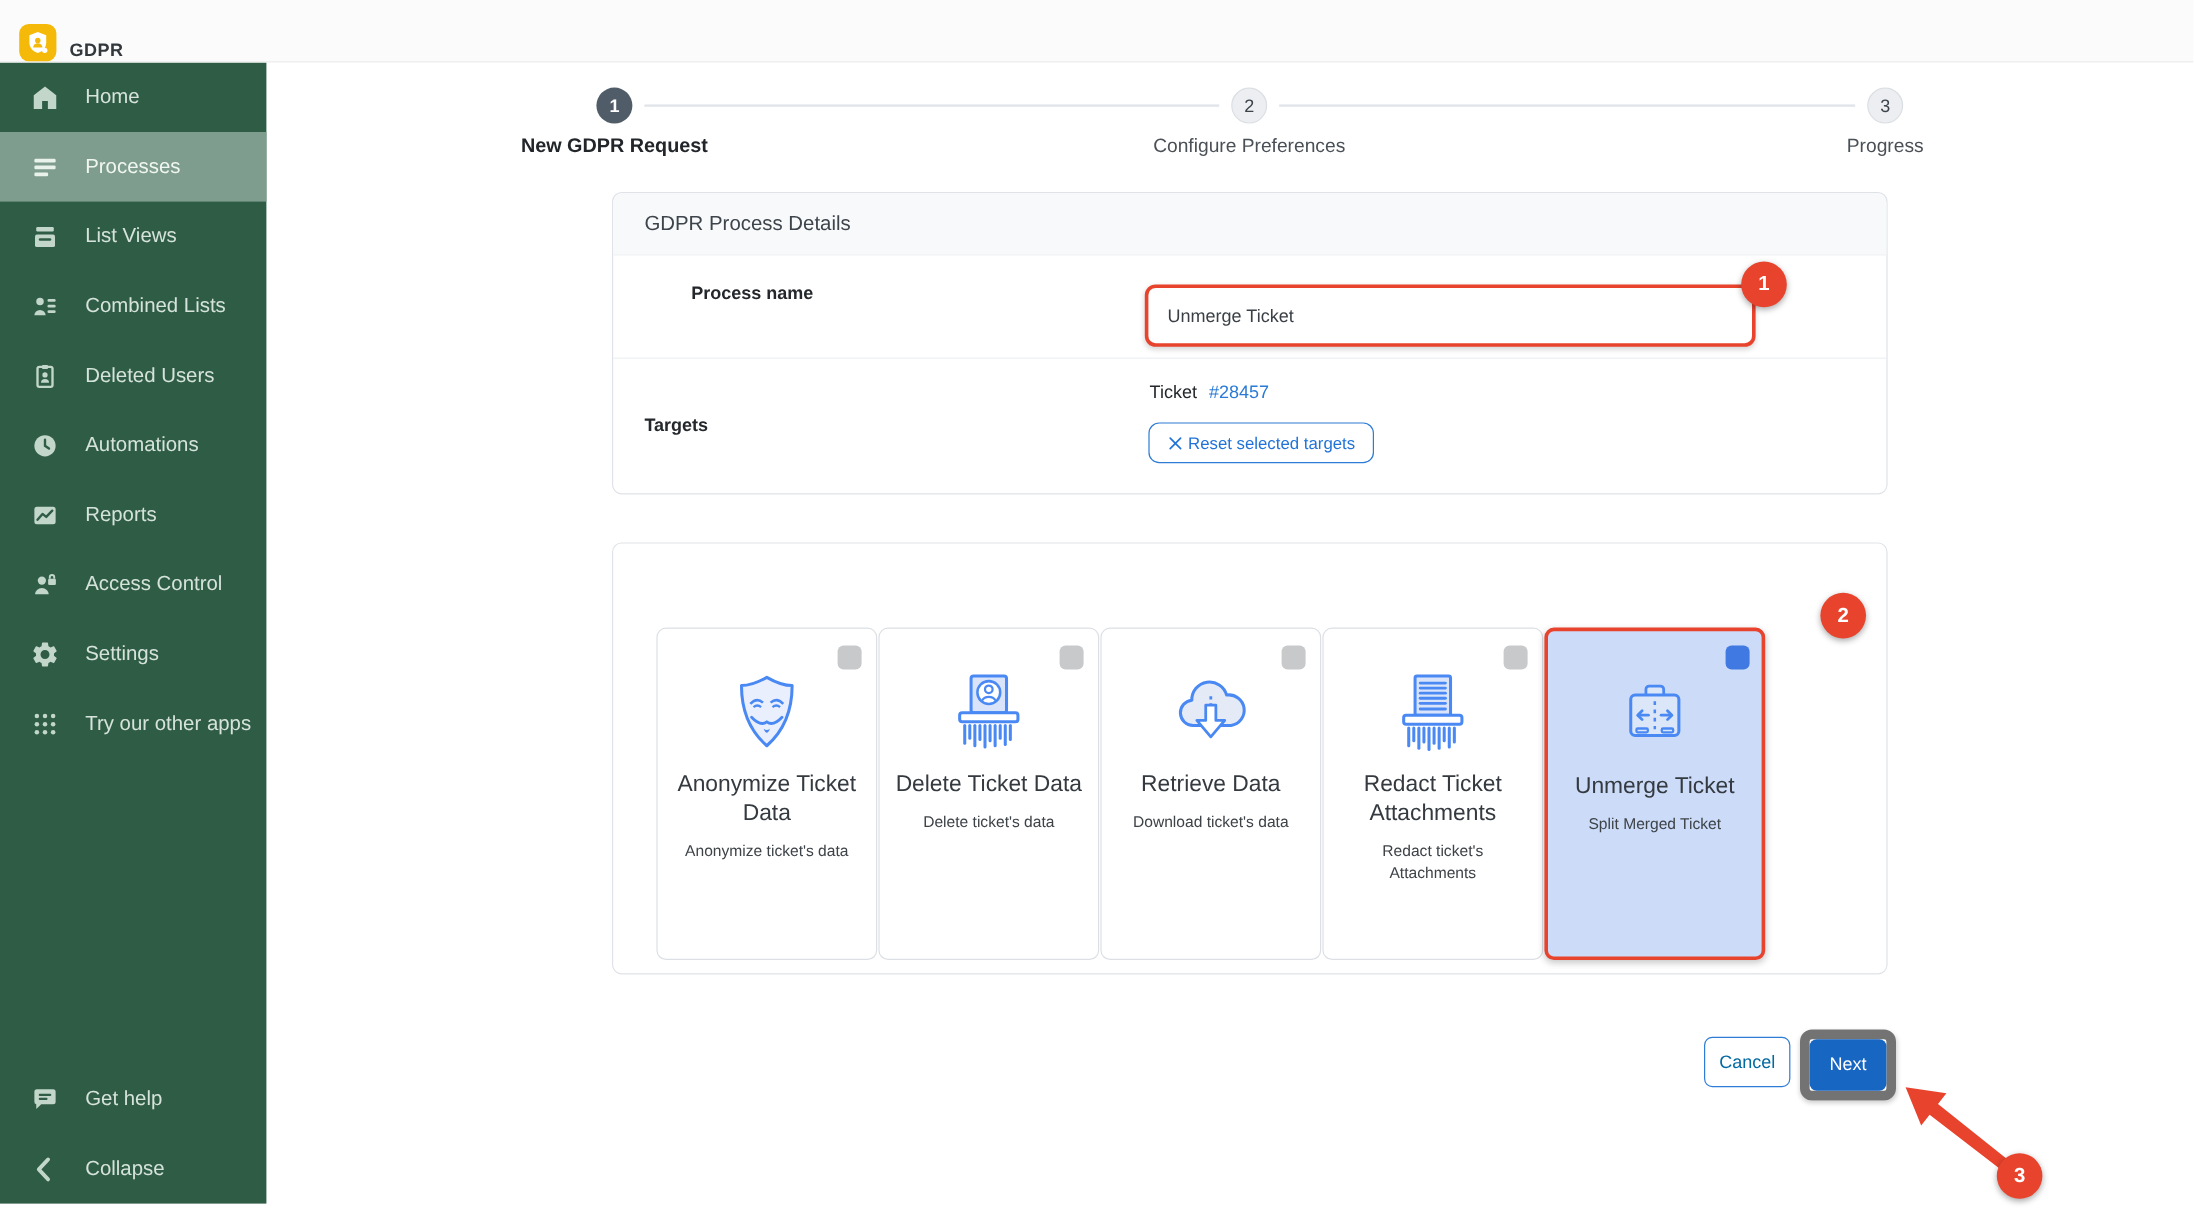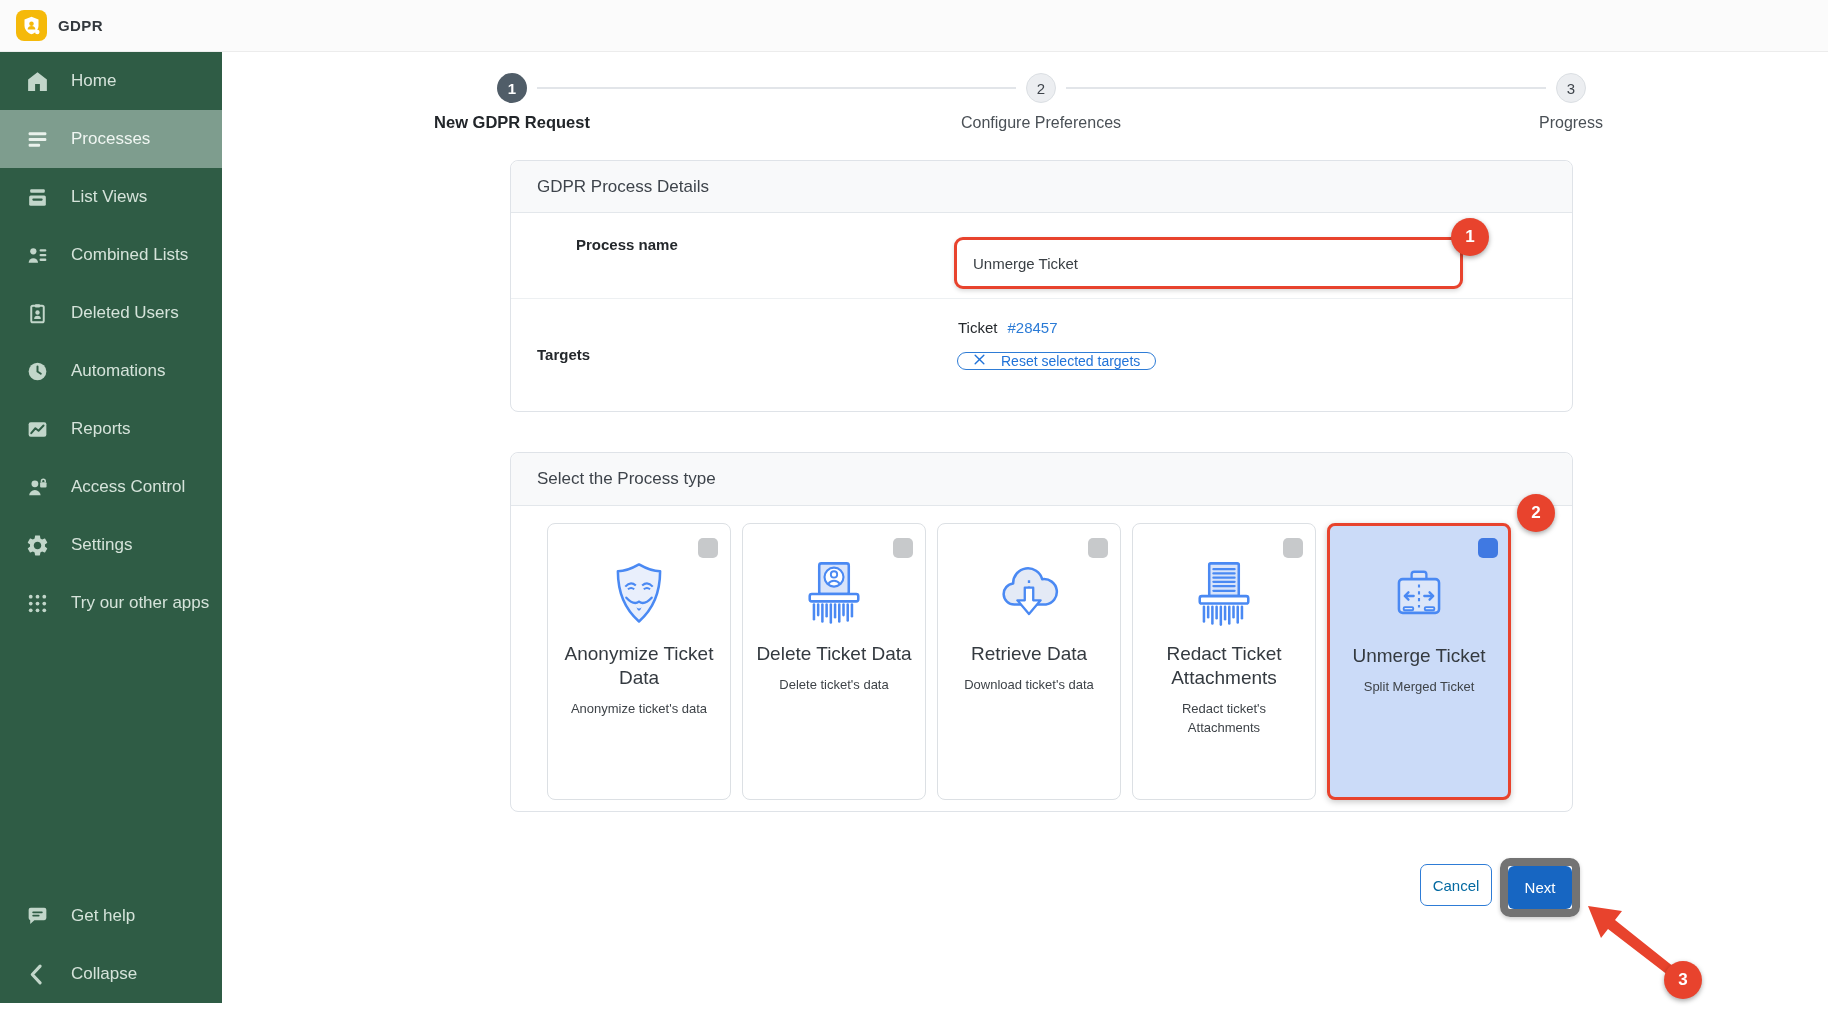--- a/index.html
+++ b/index.html
@@ -1,20 +1,20 @@
 <!DOCTYPE html>
 <html><head>
 <meta charset="utf-8">
 <style>
   html,body{margin:0;padding:0;background:#fff;font-family:"Liberation Sans",sans-serif;}
   .frame{position:relative;width:1828px;height:1015px;background:#fff;overflow:hidden;}
 
   
   .topbar{position:absolute;left:0;top:0;width:1828px;height:52px;background:#fbfbfb;
-    border-bottom:1px solid #ececec;display:flex;align-items:center;padding-left:16px;box-sizing:border-box;z-index:3;}
+    border-bottom:1px solid #ececec;display:flex;align-items:flex-end;padding-left:16px;box-sizing:border-box;z-index:3;}
   .logo{width:31px;height:31px;border-radius:8px;background:#F5B90A;display:flex;align-items:center;justify-content:center;flex:0 0 auto;}
   .app-title{margin-left:11px;font-size:15px;font-weight:700;color:#33383d;letter-spacing:.4px;}
 
   
   .sidebar{position:absolute;left:0;top:52px;width:222px;height:951px;background:#2F5C45;
     display:flex;flex-direction:column;z-index:2;}
   .nav-item{height:58px;display:flex;align-items:center;padding-left:25px;gap:21px;
     color:#D5E3DA;font-size:17px;cursor:pointer;flex:0 0 auto;}
   .nav-item svg{width:25px;height:25px;flex:0 0 auto;color:#C2D6CA;}
   .nav-item.selected{background:#7E9D8E;color:#F0F6F2;}
@@ -37,26 +37,26 @@
 
   #detailsCard{left:510px;top:160px;width:1063px;height:252px;}
   .row-divider{position:absolute;left:0;top:137px;width:100%;height:1px;background:#EDF0F2;}
   .field-label{position:absolute;left:26px;font-weight:700;font-size:15px;color:#24282C;}
   .input-hl{position:absolute;left:443px;top:76px;width:503px;height:46px;border:3px solid #E8432D;
     border-radius:9px;background:#fff;box-shadow:0 2px 4px rgba(0,0,0,.15);display:flex;align-items:center;}
   .pn-input{border:none;outline:none;width:100%;margin:0 14px;font-size:15px;color:#3A4045;
     font-family:"Liberation Sans",sans-serif;background:transparent;}
   .ticket-line{position:absolute;left:447px;top:158px;font-size:15px;color:#24282C;}
   .ticket-link{color:#2B7BD6;margin-left:10px;text-decoration:none;cursor:pointer;}
-  .reset-btn{position:absolute;left:446px;top:191px;height:18px;padding:0 15px;background:#fff;
+  .reset-btn{position:absolute;left:446px;top:191px;height:34px;padding:0 15px;background:#fff;
     border:1.5px solid #2E7CD6;border-radius:9px;color:#2173D8;font-size:14px;display:flex;
-    align-items:flex-start;gap:15px;cursor:pointer;font-family:"Liberation Sans",sans-serif;}
+    align-items:center;gap:4px;cursor:pointer;font-family:"Liberation Sans",sans-serif;}
 
   #typeCard{left:510px;top:452px;width:1063px;height:360px;}
-  .options{position:absolute;left:36px;top:70px;display:flex;gap:11px;}
+  .options{position:absolute;left:36px;top:70px;display:flex;gap:1px;}
   .option{position:relative;width:184px;height:277px;background:#fff;border:1px solid #DCE0E4;
     border-radius:8px;box-sizing:border-box;display:flex;flex-direction:column;align-items:center;cursor:pointer;}
   .option .check{position:absolute;top:14px;right:12px;width:20px;height:20px;border-radius:5px;background:#C7C9CB;}
   .option.selected{background:#CBDBF8;border:3px solid #E8432D;box-shadow:0 2px 6px rgba(0,0,0,.22);}
   .option.selected .check{background:#4079E2;top:12px;right:10px;}
   .opt-icon{margin-top:28px;height:84px;display:flex;align-items:center;justify-content:center;}
   .opt-title{margin-top:6px;font-size:19px;color:#343A40;text-align:center;line-height:1.25;padding:0 8px;}
   .opt-sub{margin-top:9px;font-size:13px;color:#3E4348;text-align:center;line-height:1.5;padding:0 12px;}
 
   
@@ -244,23 +244,20 @@
     </div>
     <button class="reset-btn">
       <svg viewBox="0 0 24 24" width="13" height="13">
           <path d="M4 4 L20 20 M20 4 L4 20" stroke="#2173D8" stroke-width="2.6" stroke-linecap="round"></path>
         </svg>
       <span>Reset selected targets</span>
     </button>
   </div>
 
   <div class="card" id="typeCard">
-    <div class="card-header" style="height:52px;">
-      <span>Select the Process type</span>
-    </div>
     <div class="options">
 
       <div class="option">
         <div class="check"></div>
         <div class="opt-icon">
           <svg viewBox="0 0 72 72" width="76" height="76">
             <path d="M36 8 C43 12 51 14.5 56 14.5 C56 33 51 49 36 62 C21 49 16 33 16 14.5 C21 14.5 29 12 36 8 Z" fill="#E9EFFC" stroke="#4A89F3" stroke-width="2.4" stroke-linejoin="round"></path>
             <path d="M23 29 Q28 23.5 33 28" fill="none" stroke="#4A89F3" stroke-width="2"></path>
             <path d="M25.5 31.5 Q28.5 29 31.5 31.5" fill="none" stroke="#4A89F3" stroke-width="1.8"></path>
             <path d="M39 28 Q44 23.5 49 29" fill="none" stroke="#4A89F3" stroke-width="2"></path>

